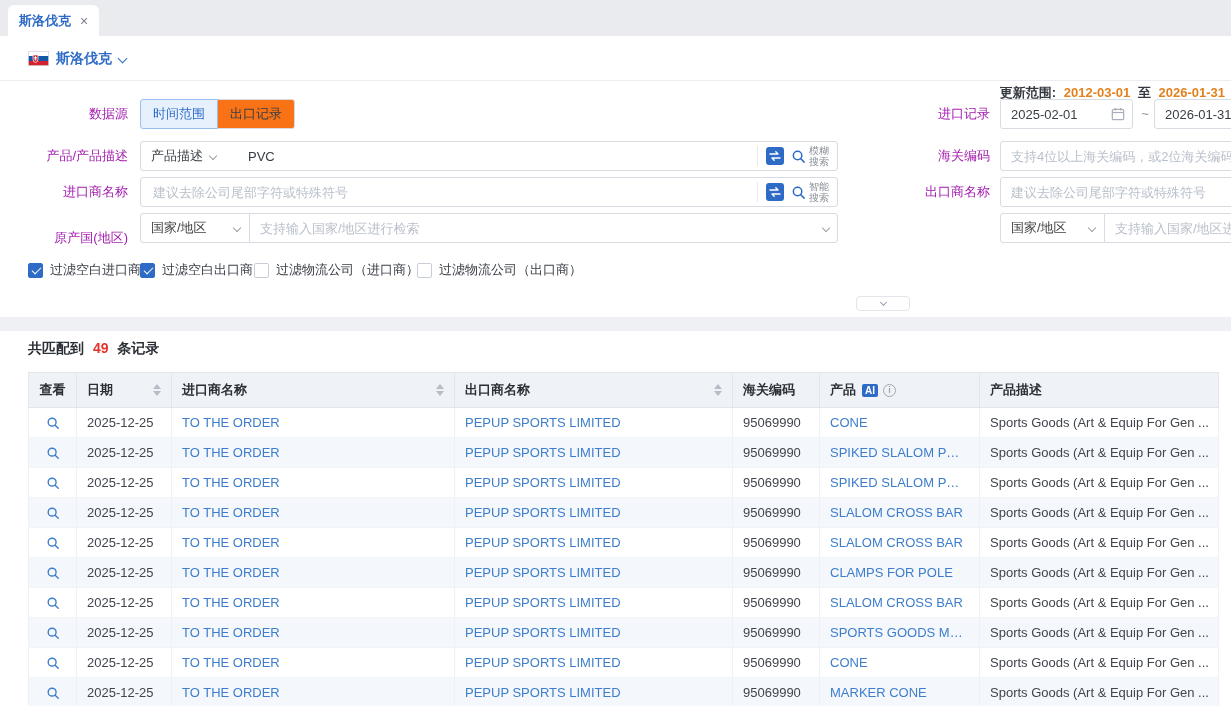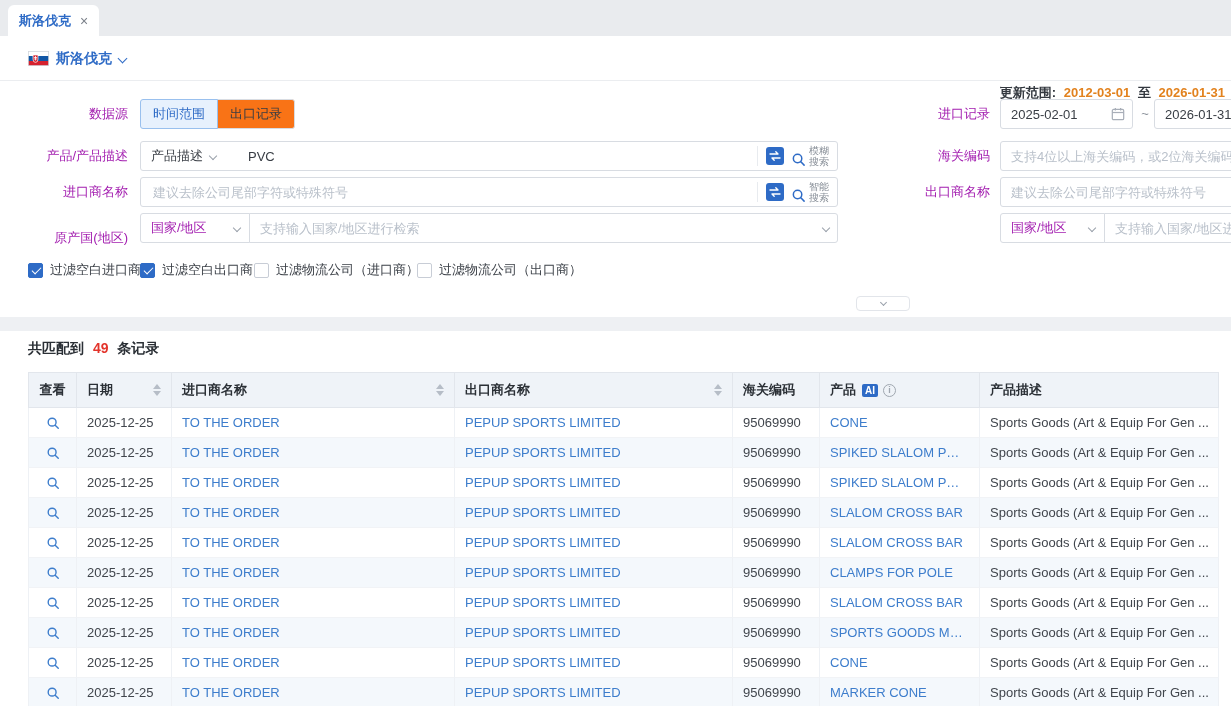--- a/index.html
+++ b/index.html
@@ -51,30 +51,30 @@
 
   .combo { position:absolute; left:140px; height:30px; width:698px; border:1px solid #d8dce2;
     border-radius:3px; display:flex; align-items:center; background:#fff; }
   .combo .cselect { width:95px; padding-left:10px; display:flex; align-items:center; gap:7px;
     color:#383d44; cursor:pointer; flex:none; }
   .combo input { flex:1; min-width:0; border:none; outline:none; font-size:13px;
     color:#383d44; padding:0 8px 0 12px; height:26px; background:transparent; }
   .combo .tools { flex:none; display:flex; align-items:center; gap:7px; padding:0 8px;
     border-left:1px solid #e8ebef; height:20px; }
   .sq-icon { width:18px; height:18px; display:block; cursor:pointer; }
-  .search-btn { display:flex; align-items:flex-end; gap:3px; cursor:pointer; }
+  .search-btn { display:flex; align-items:center; gap:3px; cursor:pointer; }
   .search-lbl { font-size:10px; line-height:1.1; color:#868d96; }
 
   .plain-input { position:absolute; height:30px; }
   .plain-input input { width:100%; height:30px; border:1px solid #d8dce2; border-radius:3px;
     padding:0 10px; font-size:13px; color:#383d44; outline:none; }
   input::placeholder { color:#b9c0ca; }
 
   .sel-box { position:absolute; height:30px; border:1px solid #d8dce2; background:#fff;
-    display:flex; align-items:center; padding:0 9px 0 10px; color:#a21caf; cursor:pointer; }
+    display:flex; align-items:center; padding:0 9px 0 10px; color:#404040; cursor:pointer; }
   .sel-box .chev { margin-left:auto; }
   .sel-box.left-r { border-radius:3px 0 0 3px; }
   .input-chev { position:absolute; right:9px; top:12px; }
 
   .cb-item { position:absolute; top:178px; height:20px; display:flex; align-items:center;
     gap:7px; cursor:pointer; }
   .cb { width:15px; height:15px; border:1px solid #c8cdd6; border-radius:2px; background:#fff;
     position:relative; flex:none; }
   .cb.checked { background:#2e6bc6; border-color:#2e6bc6; }
   .cb.checked::after { content:""; position:absolute; left:4.6px; top:1.6px; width:4px; height:8px;

